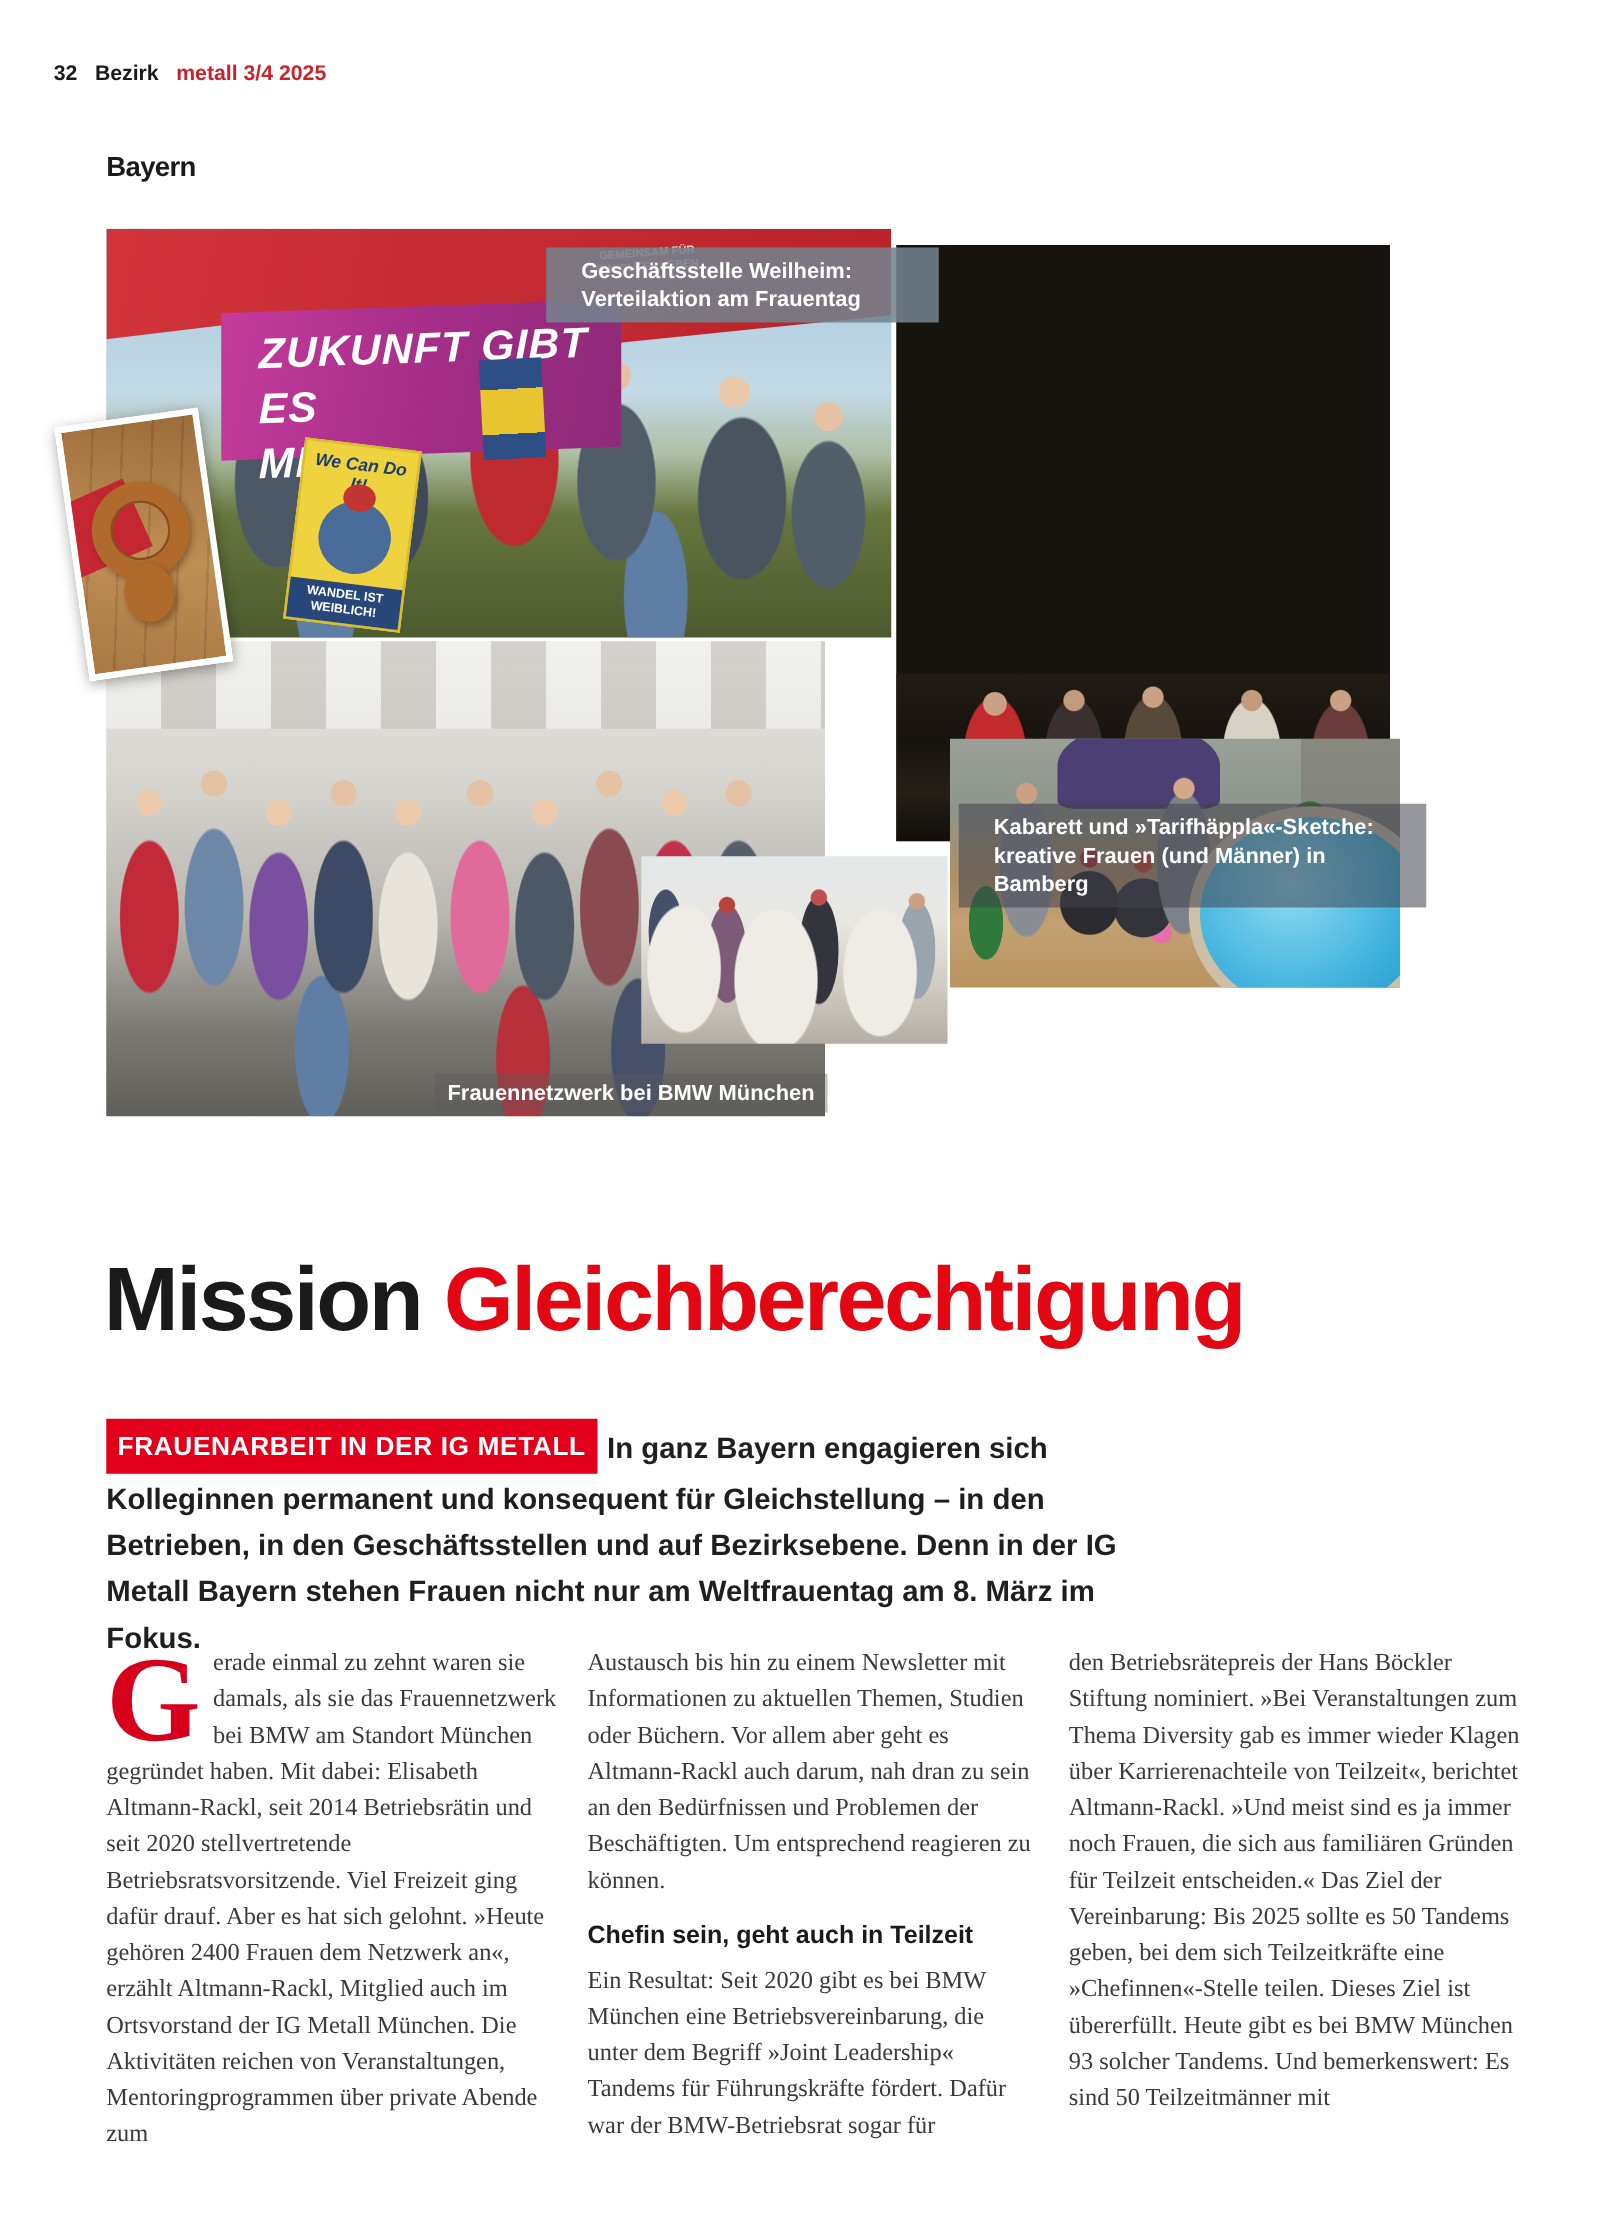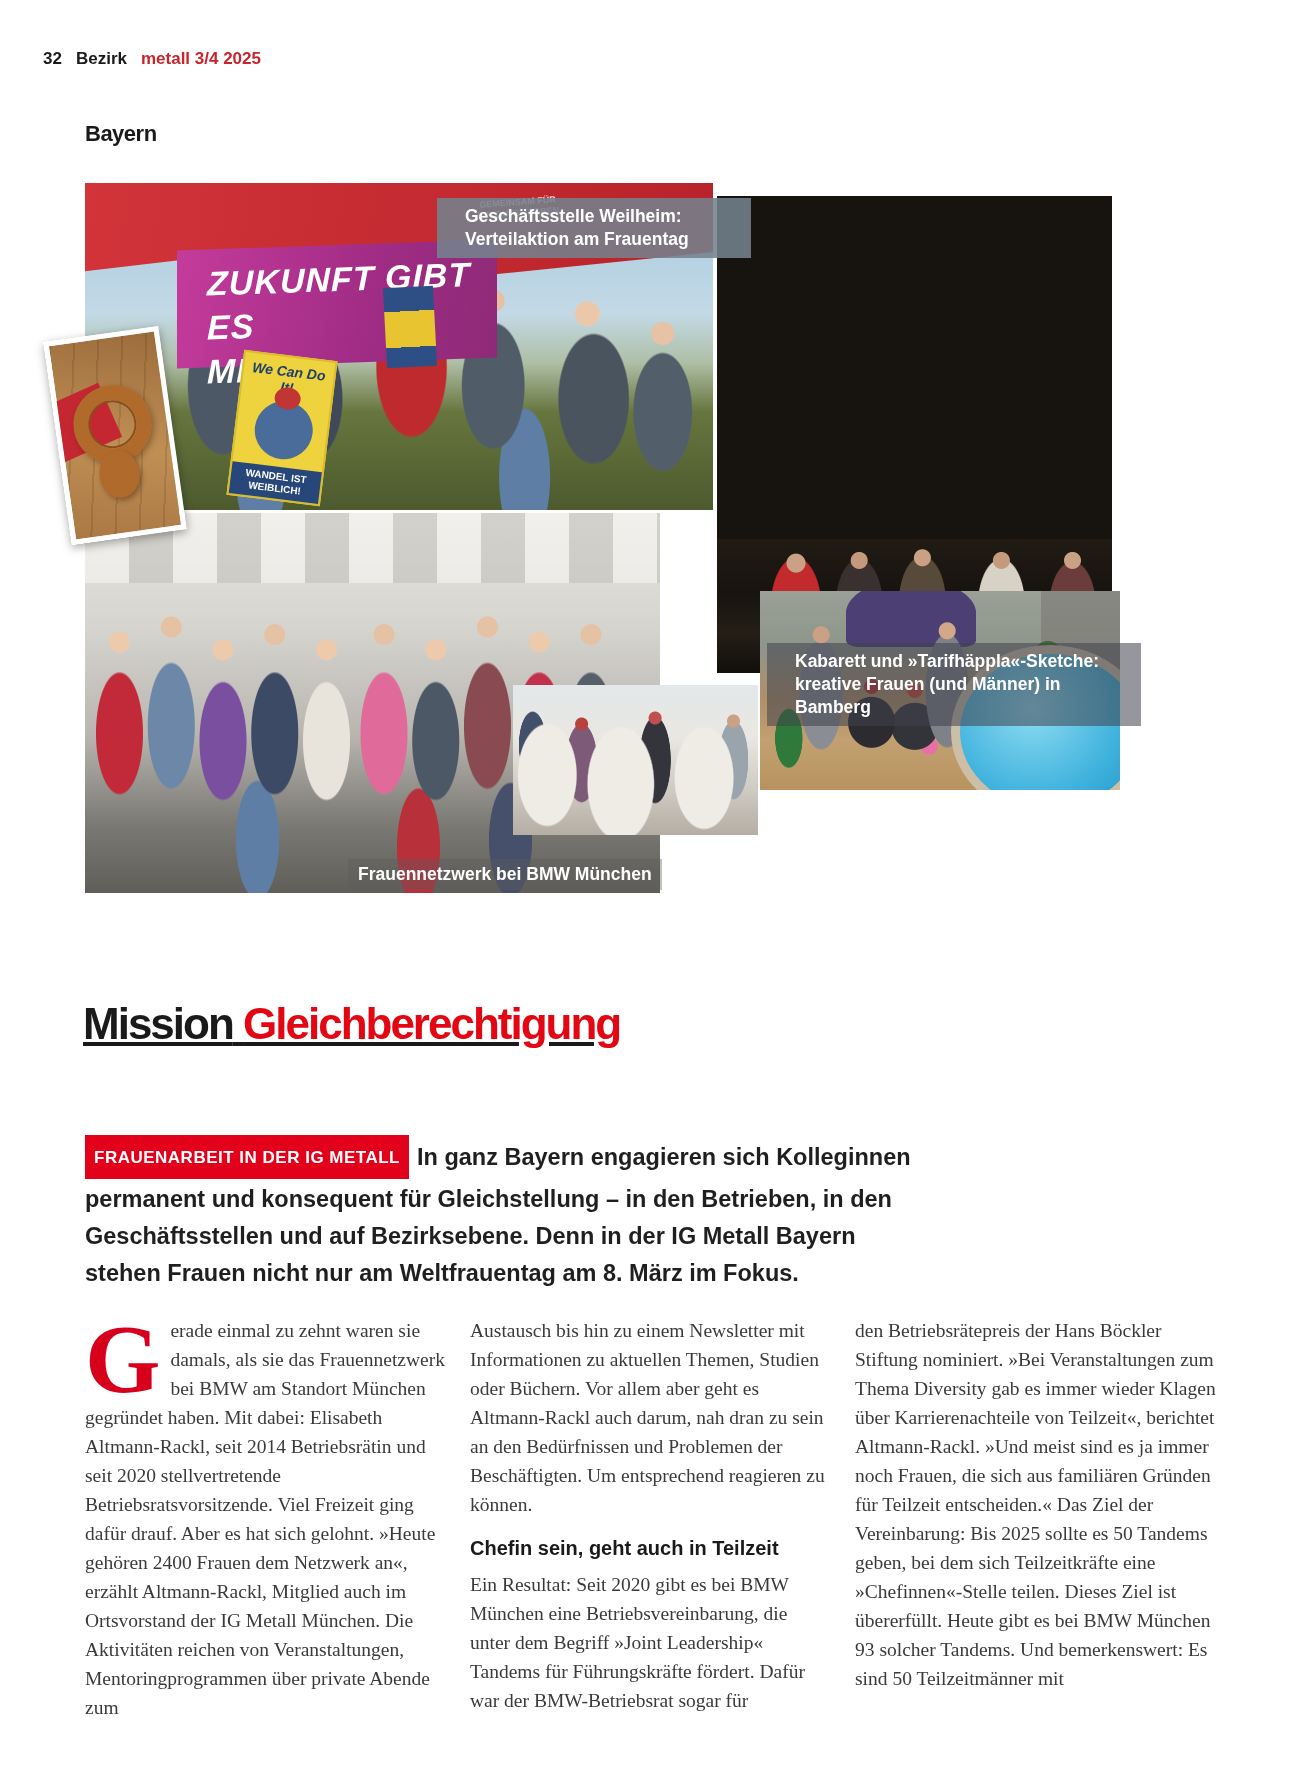--- a/index.html
+++ b/index.html
@@ -156,28 +156,28 @@
     box-shadow:2px 3px 5px rgba(60,30,5,.4);}
 
   
   .photo-caption{position:absolute;color:#fff;font-weight:bold;font-size:17.5px;line-height:23px;
     padding:7px 28px;z-index:6;}
   .cap-weilheim{left:437px;top:185px;width:258px;background:rgba(116,130,141,.88);}
   .cap-kabarett{left:767px;top:630px;width:318px;background:rgba(64,66,76,.55);}
   .cap-bmw{left:348px;top:846px;background:rgba(92,92,92,.38);padding:4px 10px;}
 
   
-  .headline{position:absolute;left:83px;top:986px;font-size:44px;font-weight:bold;color:#1a1a1a;
-    letter-spacing:-2px;white-space:nowrap;text-decoration:underline;}
+  .headline{position:absolute;left:83px;top:986px;font-size:72px;font-weight:bold;color:#1a1a1a;
+    letter-spacing:-2px;white-space:nowrap;}
   .headline .red{color:var(--title-red,#e30613);}
 
   
   .lead{position:absolute;left:85px;top:1124px;width:832px;font-size:23.5px;line-height:37px;
     font-weight:bold;color:#1f1f1f;}
-  .kicker{display:inline-block;background:var(--accent,#e2001a);color:#fff;font-size:17px;
+  .kicker{display:inline-block;background:var(--accent,#e2001a);color:#fff;font-size:21px;
     letter-spacing:0.5px;padding:4px 9px 3px;margin-right:8px;position:relative;top:-2px;}
 
   
   .columns{position:absolute;left:85px;top:1303px;width:1132px;display:flex;gap:24px;}
   .col{width:361px;font-family:"Liberation Serif",serif;font-size:19.5px;line-height:29px;color:#3a3a3a;}
   .col p{margin:0;}
   .dropcap{float:left;font-family:"Liberation Serif",serif;font-weight:bold;font-size:97px;line-height:76px;
     color:var(--dropcap-red,#d6001c);margin:6px 10px 0 0;}
   .subhead{font-family:"Liberation Sans",sans-serif;font-weight:bold;font-size:20px;color:#1a1a1a;
     margin:15px 0 7px 0;}

